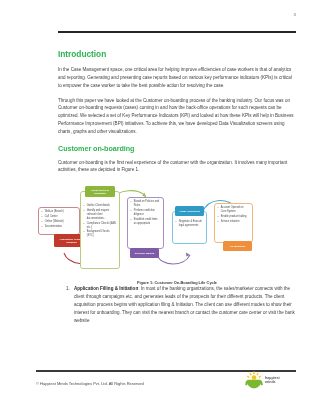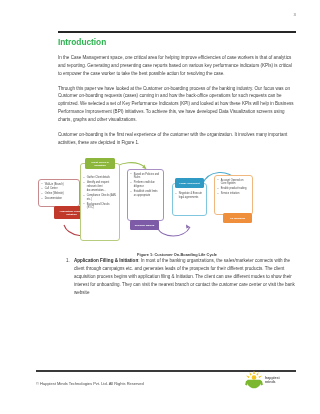--- a/index.html
+++ b/index.html
@@ -45,21 +45,21 @@
     position: absolute;
     left: 58px;
     right: 24px;
     top: 38px;
   }
   h1.section-title {
     font-size: 8.4px;
     line-height: 1.1;
     font-weight: bold;
     color: #2eb551;
-    margin: 0 0 7px 0;
+    margin: 12px 0 7px 0;
     letter-spacing: -0.05px;
   }
   h2.section-title {
     font-size: 7.2px;
     line-height: 1.1;
     font-weight: bold;
     color: #2eb551;
     margin: 9px 0 6px 0;
     letter-spacing: -0.05px;
   }
@@ -203,20 +203,21 @@
 
   <div class="page-number">3</div>
   <div class="header-rule"></div>
 
   <div class="content">
 
     <h1 class="section-title">Introduction</h1>
     <p class="body-text">In the Case Management space, one critical area for helping improve efficiencies of case workers is that of analytics and reporting. Generating and presenting case reports based on various key performance indicators (KPIs) is critical to empower the case worker to take the best possible action for resolving the case.</p>
     <p class="body-text">Through this paper we have looked at the Customer on-boarding process of the banking industry. Our focus was on Customer on-boarding requests (cases) coming in and how the back-office operations for such requests can be optimized. We selected a set of Key Performance Indicators (KPI) and looked at how these KPIs will help in Business Performance Improvement (BPI) initiatives. To achieve this, we have developed Data Visualization screens using charts, graphs and other visualizations.</p>
 
+    <h2 class="section-title">Customer on-boarding</h2>
     <p class="body-text">Customer on-boarding is the first real experience of the customer with the organization. It involves many important activities, these are depicted in Figure 1.</p>
 
     <div class="figure">
       <div class="diagram">
 
         <svg width="266" height="94" viewBox="0 0 266 94" style="position:absolute;left:0;top:0;">
           <path d="M32 72 C 36 84, 58 86, 66 78" fill="none" stroke="#b5434a" stroke-width="1.1"></path>
           <path d="M66 78 l -1.2 -3.4 l 4.6 1.6 z" fill="#b5434a"></path>
           <path d="M79 20 C 84 8, 108 6, 114 16" fill="none" stroke="#9cbf54" stroke-width="1.1"></path>
           <path d="M114 16 l -3.8 -1.2 l 2.2 -3.4 z" fill="#9cbf54"></path>

